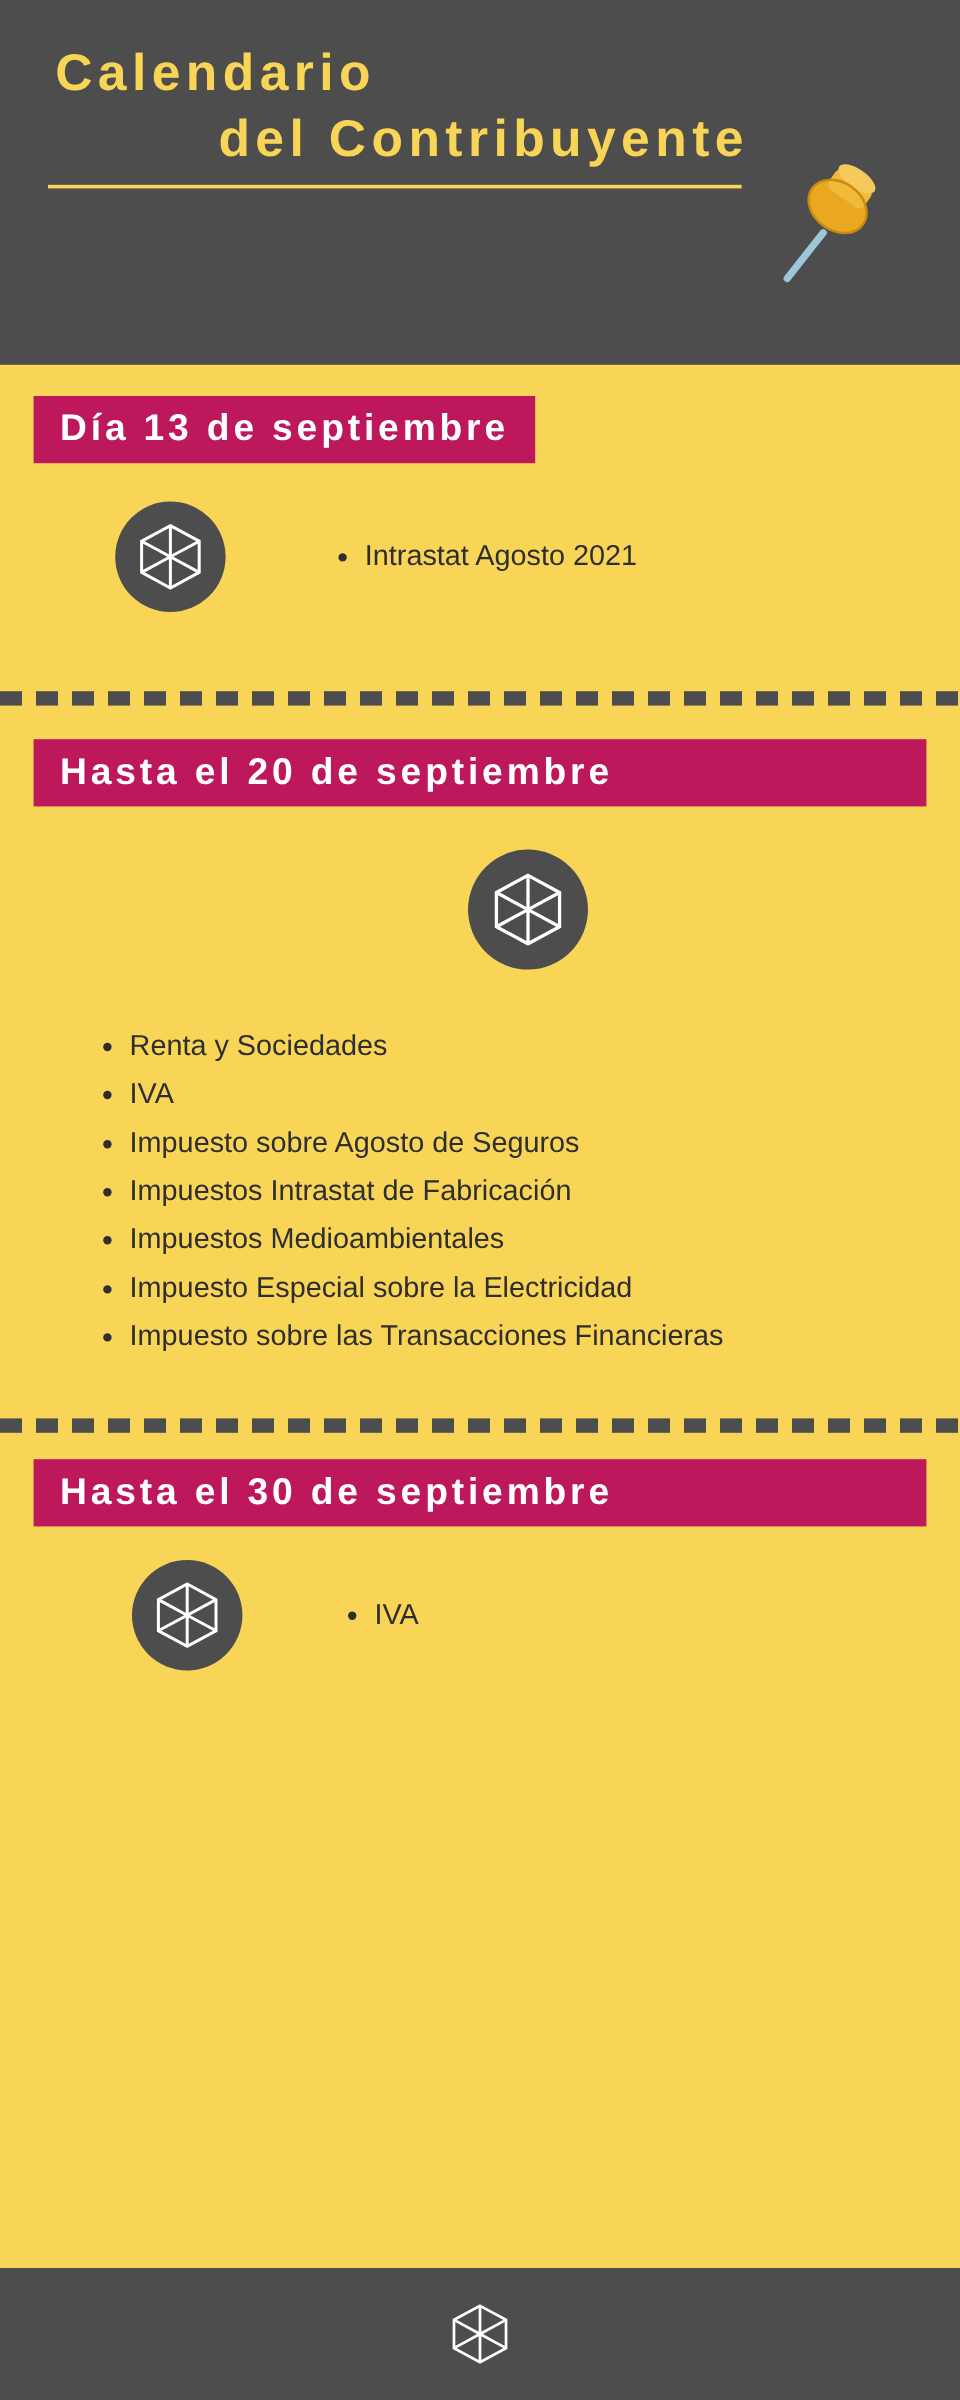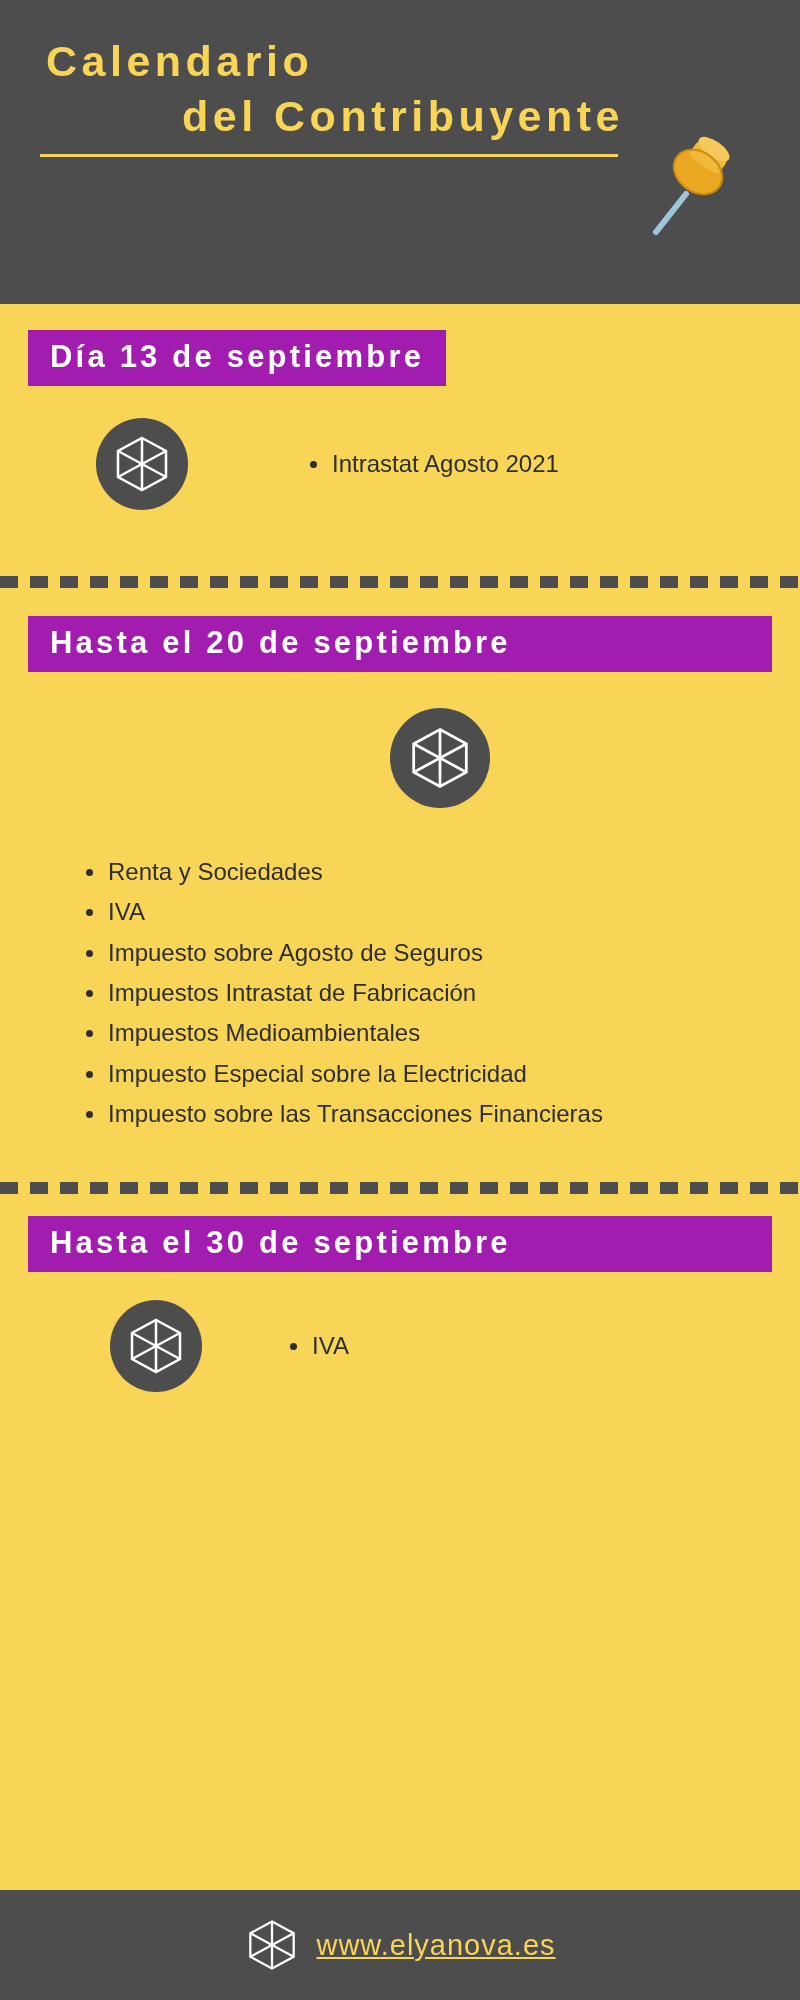--- a/index.html
+++ b/index.html
@@ -70,21 +70,21 @@
   .body {
     flex: 1 1 auto;
     position: relative;
   }
   .section {
     position: relative;
     padding: 0 28px;
   }
   .band {
     display: inline-block;
-    background: #a21caf;
+    background: #be185d;
     color: #ffffff;
     font-weight: bold;
     letter-spacing: 3.2px;
     font-size: 31px;
     padding: 9px 22px 11px 22px;
     box-sizing: border-box;
     white-space: nowrap;
   }
   .band.wide { display: block; }
 
@@ -130,21 +130,20 @@
     border-radius: 50%;
   }
 
   
   .sec1 { padding-top: 26px; }
   .sec1 .row {
     display: flex;
     align-items: center;
     margin-top: 32px;
     padding-left: 68px;
-    gap: 28px;
   }
   .sec1 .row ul { margin-left: 90px; }
 
   
   .sec2 { padding-top: 28px; }
   .sec2 .logo-row {
     display: flex;
     justify-content: center;
     padding-left: 80px;
     margin-top: 36px;
@@ -282,16 +281,15 @@
   <div class="footer">
     <svg class="footer-logo" viewBox="0 0 62 62">
       <polygon points="31,5 55,18 55,44 31,57 7,44 7,18" fill="none" stroke="#ffffff" stroke-width="2.5"></polygon>
       <line x1="31" y1="5" x2="31" y2="31" stroke="#ffffff" stroke-width="2.5"></line>
       <line x1="55" y1="18" x2="31" y2="31" stroke="#ffffff" stroke-width="2.5"></line>
       <line x1="55" y1="44" x2="31" y2="31" stroke="#ffffff" stroke-width="2.5"></line>
       <line x1="31" y1="57" x2="31" y2="31" stroke="#ffffff" stroke-width="2.5"></line>
       <line x1="7" y1="44" x2="31" y2="31" stroke="#ffffff" stroke-width="2.5"></line>
       <line x1="7" y1="18" x2="31" y2="31" stroke="#ffffff" stroke-width="2.5"></line>
     </svg>
-    <a class="url" href="#">www.elyanova.es</a>
   </div>
 
 </div>
 
 </body></html>

